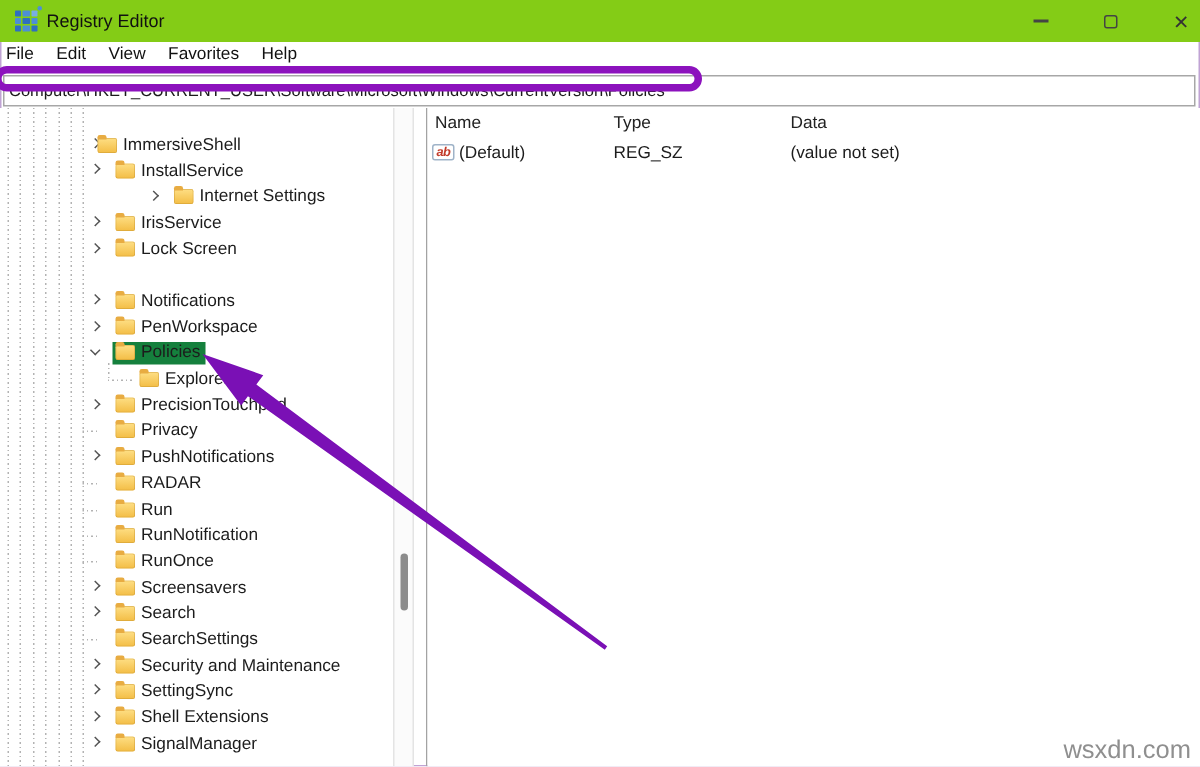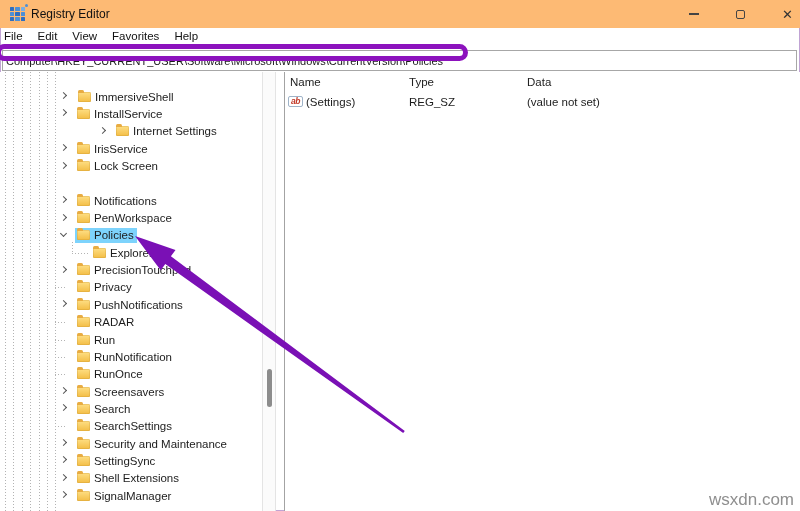--- a/index.html
+++ b/index.html
@@ -2,21 +2,21 @@
 <html><head>
 <meta charset="utf-8">
 <style>
   * { margin:0; padding:0; box-sizing:border-box; }
   html,body { width:800px; height:511px; }
   body { font-family:"Liberation Sans", sans-serif; background:#fff; }
   .screen { position:relative; width:800px; height:511px; background:#fff; overflow:hidden;
             box-shadow: inset 0 0 0 1px #c0a3d4; }
 
   
-  .titlebar { position:absolute; left:0; top:0; width:100%; height:28px; background:#fdba74; }
+  .titlebar { position:absolute; left:0; top:0; width:100%; height:28px; background:#84cc16; }
   .appicon { position:absolute; left:10px; top:7px; width:15px; height:14px;
              display:grid; grid-template-columns:repeat(3,1fr); grid-template-rows:repeat(3,1fr); gap:1px; }
   .appicon i { background:#2f6fc1; border-radius:0.5px; }
   .appicon i:nth-child(2){ background:#4d8fd6; } .appicon i:nth-child(3){ background:#79aee3; }
   .appicon i:nth-child(4){ background:#4d8fd6; } .appicon i:nth-child(6){ background:#4d8fd6; }
   .appicon i:nth-child(8){ background:#4d8fd6; }
   .appicon::after { content:""; position:absolute; right:-3px; top:-3px; width:3px; height:3px;
                     border-radius:50%; background:#4d8fd6; }
   .wintitle { position:absolute; left:31px; top:7px; font-size:12px; color:#111; }
   .wincontrols { position:absolute; right:-11px; top:0; height:28px; display:flex; }
@@ -45,21 +45,21 @@
           border-right:1.2px solid #555; border-bottom:1.2px solid #555; transform:rotate(-45deg); }
   .chev.exp { transform:rotate(45deg); margin-top:-4.5px; }
   .stub { position:absolute; left:55px; top:50%; width:10px; height:1px;
           background-image:repeating-linear-gradient(to right,#b3b3b3 0 1px,transparent 1px 3px); }
   .cguide-v { position:absolute; left:72px; top:-2px; height:10px; width:1px;
               background-image:repeating-linear-gradient(to bottom,#b3b3b3 0 1px,transparent 1px 3px); }
   .cguide-h { position:absolute; left:72px; top:50%; width:16px; height:1px;
               background-image:repeating-linear-gradient(to right,#b3b3b3 0 1px,transparent 1px 3px); }
   .tcontent { position:absolute; top:1px; bottom:1px; display:inline-flex; align-items:center;
               gap:4px; padding:0 3px 0 2px; }
-  .tcontent.sel { background:#7dd3fc; }
+  .tcontent.sel { background:#15803d; }
   .folder { position:relative; width:13px; height:10px; flex:0 0 13px;
             background:linear-gradient(#fedf85,#f3bd45); border-radius:1.5px;
             box-shadow: inset 0 0 0 0.5px rgba(196,146,44,.55); }
   .folder::before { content:""; position:absolute; left:0; top:-2px; width:6px; height:3px;
                     background:#e8ac42; border-radius:1.5px 1.5px 0 0; }
   .tlabel { font-size:11.5px; color:#1c1c1c; white-space:nowrap; }
 
   .scrolltrack { position:absolute; left:262px; top:72px; width:14px; bottom:0;
                  background:#fbfbfb; border-left:1px solid #e4e4e4; border-right:1px solid #e4e4e4; }
   .scrollthumb { position:absolute; left:4px; top:297px; width:5px; height:38px;
@@ -122,21 +122,21 @@
   <div class="treepanel">
       <div class="vguide" style="left: 5px;"></div>
       <div class="vguide" style="left: 13px;"></div>
       <div class="vguide" style="left: 22px;"></div>
       <div class="vguide" style="left: 30px;"></div>
       <div class="vguide" style="left: 39px;"></div>
       <div class="vguide" style="left: 47px;"></div>
       <div class="vguide" style="left: 55px;"></div>
       <div class="trow" style="top: 15.95px;">
         <span class="chev"></span>
-        <span class="tcontent" style="left: 76px;">
+        <span class="tcontent" style="left: 63px;">
           <span class="folder"></span>
           <span class="tlabel">ImmersiveShell</span>
         </span>
       </div>
       <div class="trow" style="top: 33.3px;">
         <span class="chev"></span>
         <span class="tcontent" style="left: 75px;">
           <span class="folder"></span>
           <span class="tlabel">InstallService</span>
         </span>
@@ -295,21 +295,21 @@
     <div class="scrollthumb"></div>
   </div>
   <div class="pane-divider"></div>
 
   <div class="listpanel">
       <span class="lhead" style="left: 5px;">Name</span>
       <span class="lhead" style="left: 124px;">Type</span>
       <span class="lhead" style="left: 242px;">Data</span>
       <div class="lrow">
         <span class="abicon">ab</span>
-        <span class="lcell" style="left: 21px;">(Settings)</span>
+        <span class="lcell" style="left: 21px;">(Default)</span>
         <span class="lcell" style="left: 124px;">REG_SZ</span>
         <span class="lcell" style="left: 242px;">(value not set)</span>
       </div>
     </div>
 
   <svg class="arrow-svg" width="800" height="511" viewBox="0 0 800 511">
     <polygon points="135,236 160.7,270.3 165.3,264.1 403.2,433.1 404.8,430.9 170.9,256.3 175.5,250.1" fill="#7a10b5"></polygon>
   </svg>
 
   <span class="watermark">wsxdn.com</span>

